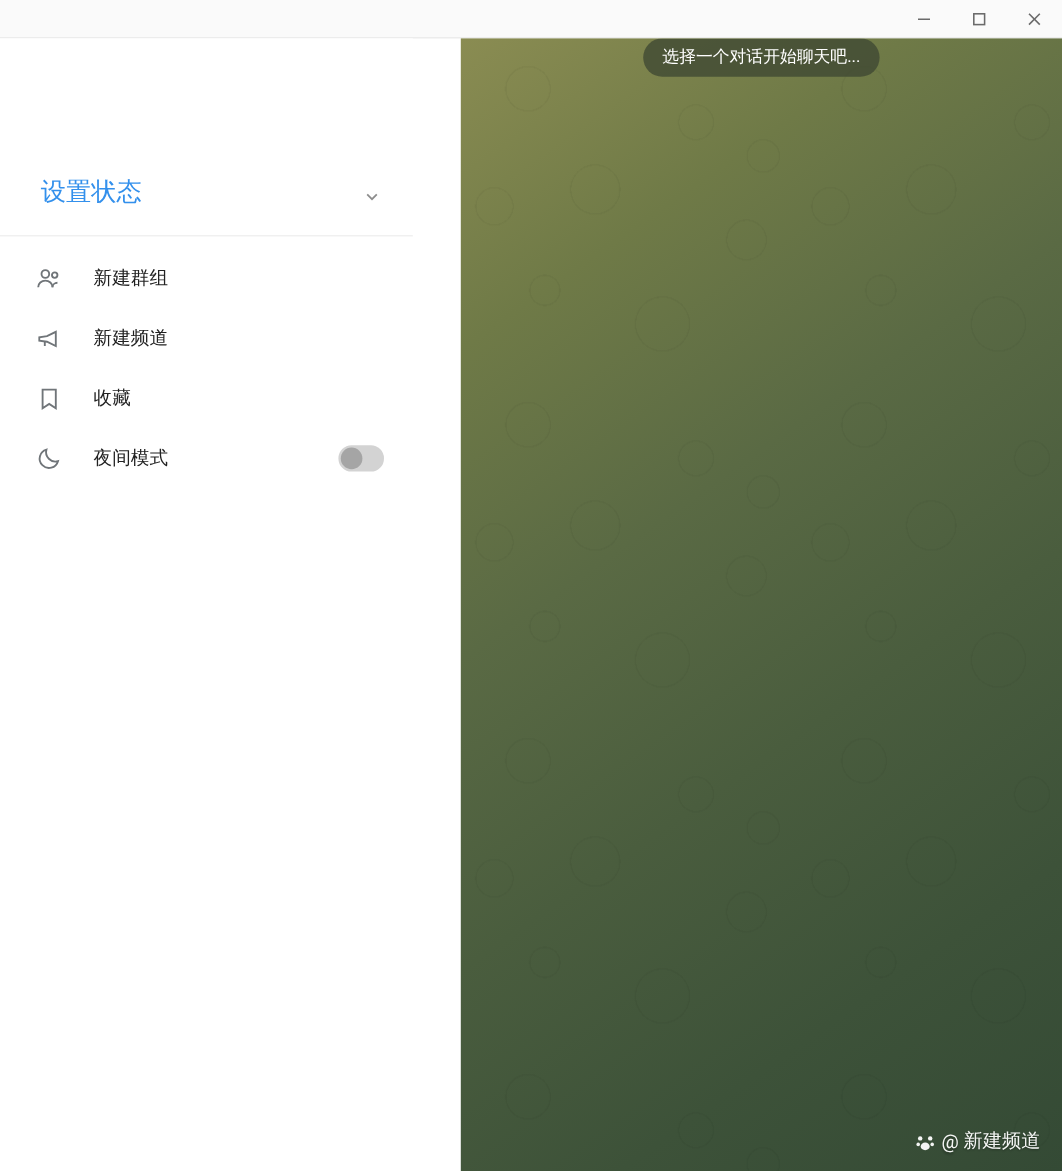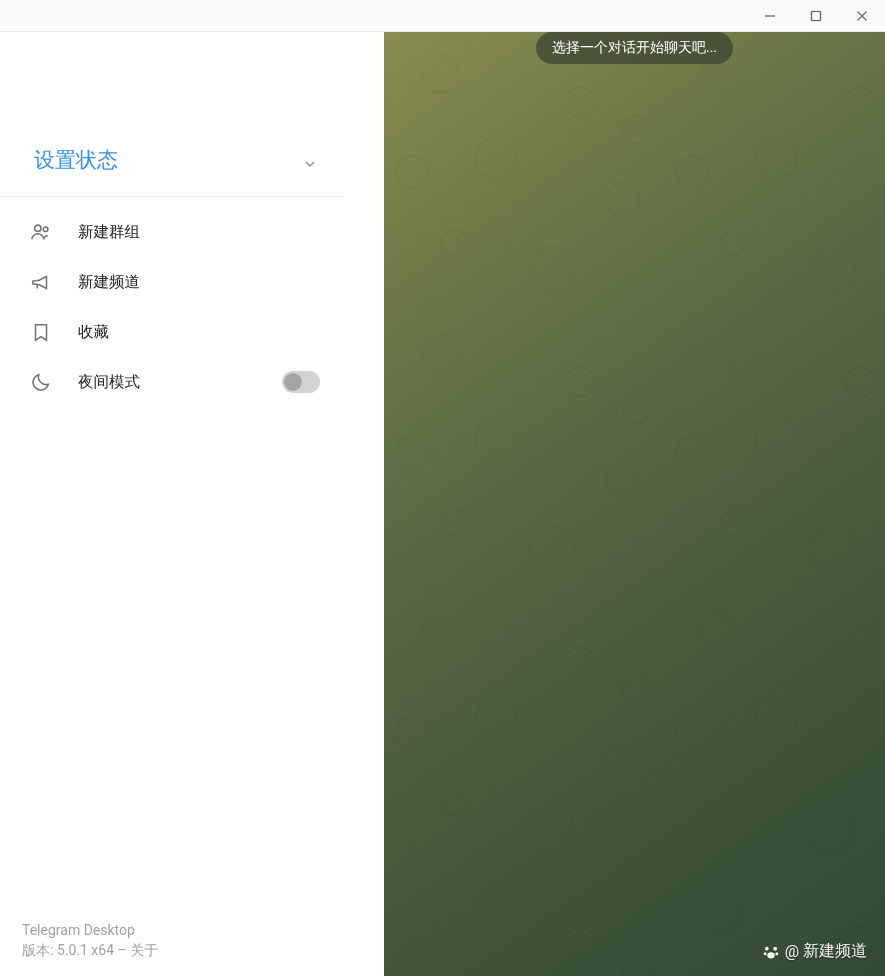--- a/index.html
+++ b/index.html
@@ -150,26 +150,20 @@
               </svg>
           </span>
           <span class="menu-label">夜间模式</span>
           <div class="toggle">
             <div class="toggle-knob"></div>
           </div>
         </div>
 
       </div>
 
-      <div class="sidebar-footer">
-        <div class="app-name">Telegram Desktop</div>
-        <div>
-          <span>版本: </span><span>5.0.1 x64</span><span> – </span><span class="about-link">关于</span>
-        </div>
-      </div>
 
     </div>
 
     <div class="chat-area">
       <div class="pattern"></div>
       <div class="empty-pill">选择一个对话开始聊天吧...</div>
       <div class="watermark">
         <svg class="watermark-icon" viewBox="0 0 24 24">
           <circle cx="7" cy="8" r="2.2" fill="#fff"></circle>
             <circle cx="17" cy="8" r="2.2" fill="#fff"></circle>

